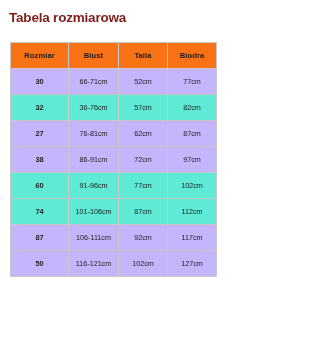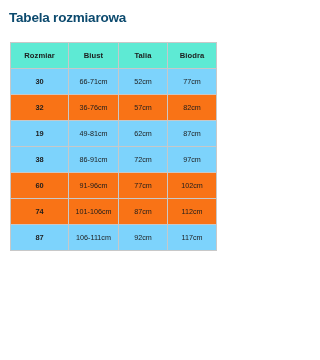--- a/index.html
+++ b/index.html
@@ -18,21 +18,21 @@
     height: 360px;
     background: #ffffff;
   }
 
   #page-title {
     position: absolute;
     left: 9px;
     top: 10px;
     font-size: 13.5px;
     font-weight: bold;
-    color: #0c4a6e;
+    color: #7f1d1d;
     letter-spacing: -0.2px;
     line-height: 16px;
     white-space: nowrap;
   }
 
   #size-table {
     position: absolute;
     left: 10px;
     top: 42px;
     width: 206px;
@@ -50,39 +50,39 @@
     border: 1px solid #c8c8c8;
     height: 26px;
     text-align: center;
     vertical-align: middle;
     padding: 0 1px;
     color: #1c1c1c;
     white-space: nowrap;
   }
 
   #size-table th {
-    background: #5eead4;
+    background: #f97316;
     font-size: 7.6px;
     font-weight: bold;
     letter-spacing: 0.1px;
   }
 
   #size-table td {
     font-size: 7.2px;
     font-weight: normal;
-    background: #f97316;
+    background: #5eead4;
   }
 
   #size-table td.size-cell {
     font-weight: bold;
     font-size: 7.4px;
   }
 
   #size-table tbody tr.shaded td {
-    background: #7dd3fc;
+    background: #c4b5fd;
   }
 </style>
 </head>
 <body>
 
 <div id="page">
 
   <div id="page-title">Tabela rozmiarowa</div>
 
   <table id="size-table">
@@ -107,22 +107,22 @@
           <td>52cm</td>
           <td>77cm</td>
         </tr>
         <tr>
           <td class="size-cell">32</td>
           <td>36-76cm</td>
           <td>57cm</td>
           <td>82cm</td>
         </tr>
         <tr class="shaded">
-          <td class="size-cell">19</td>
-          <td>49-81cm</td>
+          <td class="size-cell">27</td>
+          <td>76-81cm</td>
           <td>62cm</td>
           <td>87cm</td>
         </tr>
         <tr class="shaded">
           <td class="size-cell">38</td>
           <td>86-91cm</td>
           <td>72cm</td>
           <td>97cm</td>
         </tr>
         <tr>
@@ -136,16 +136,22 @@
           <td>101-106cm</td>
           <td>87cm</td>
           <td>112cm</td>
         </tr>
         <tr class="shaded">
           <td class="size-cell">87</td>
           <td>106-111cm</td>
           <td>92cm</td>
           <td>117cm</td>
         </tr>
+        <tr class="shaded">
+          <td class="size-cell">50</td>
+          <td>116-121cm</td>
+          <td>102cm</td>
+          <td>127cm</td>
+        </tr>
       </tbody>
   </table>
 
 </div>
 
 </body></html>

